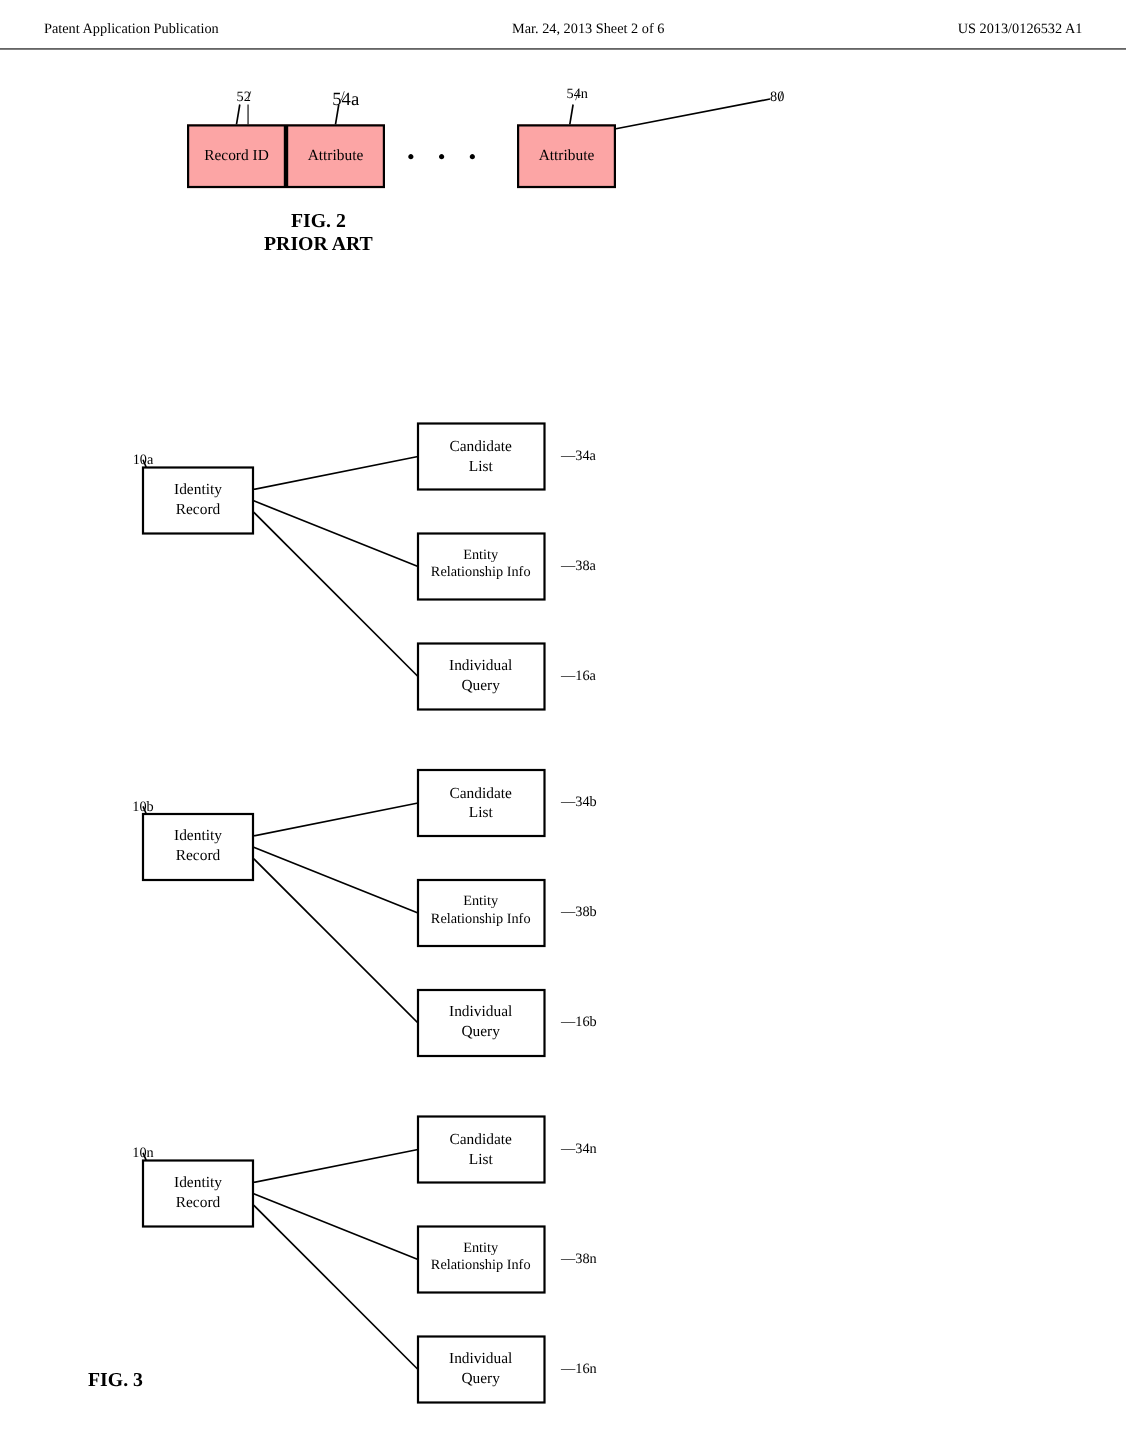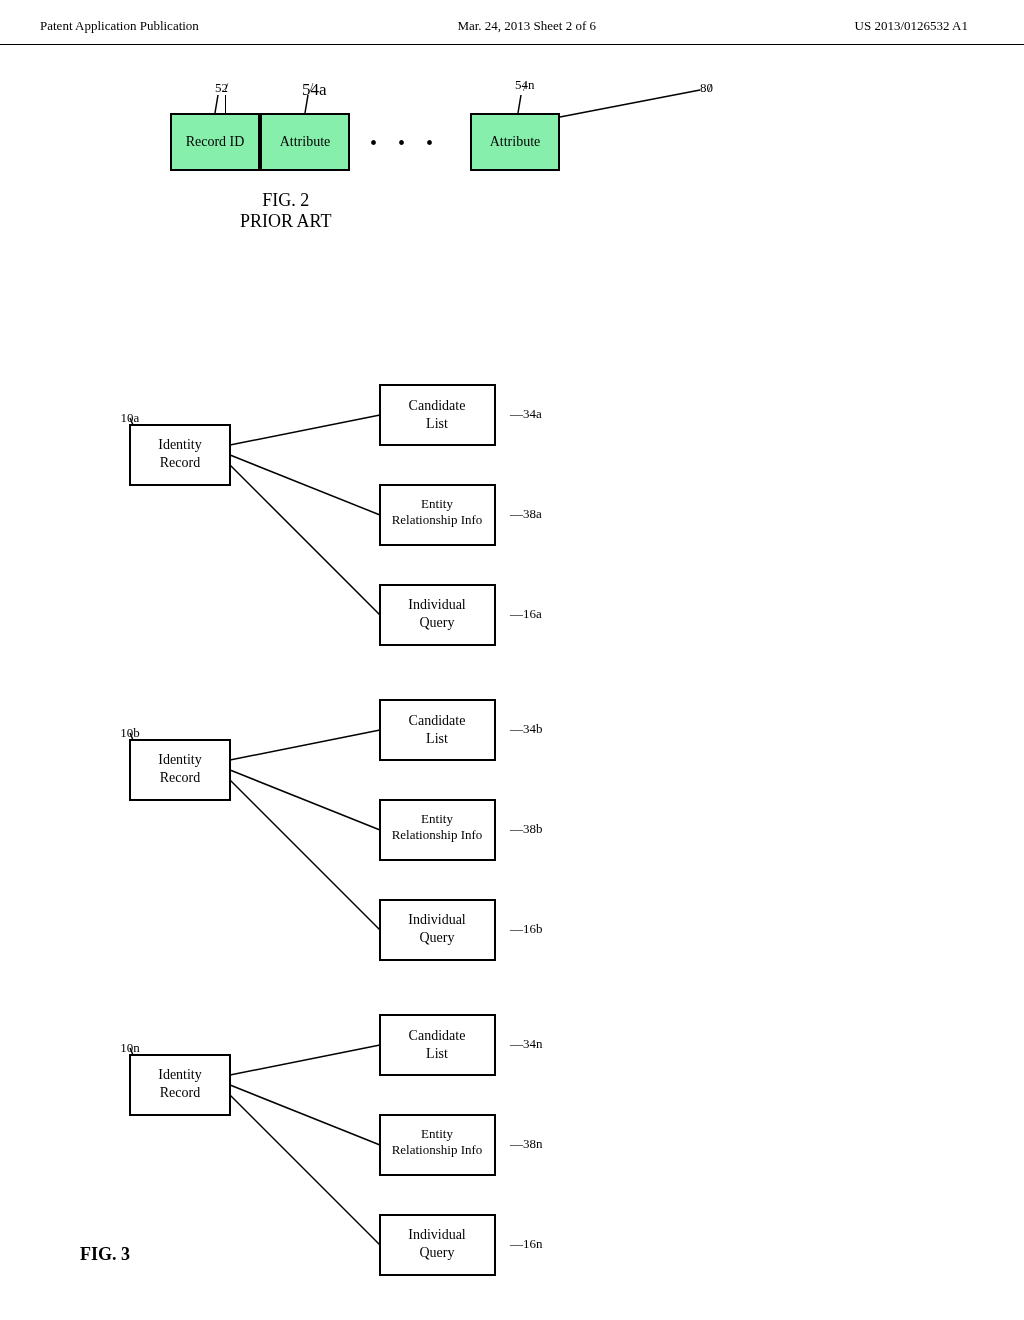--- a/index.html
+++ b/index.html
@@ -8,28 +8,28 @@
       height: 1320px;
       background: #fff;
       font-family: 'Times New Roman', Times, serif;
       position: relative;
       overflow: hidden;
     }
 
     .page-header {
       display: flex;
       justify-content: space-between;
-      padding: 18px 56px 10px 40px;
+      padding: 18px 40px 10px 40px;
       font-size: 13px;
       border-bottom: 1px solid #000;
     }
 
     .box {
       border: 2px solid #000;
-      background: #86efac;
+      background: #fca5a5;
       display: flex;
       align-items: center;
       justify-content: center;
       text-align: center;
       font-size: 14px;
       line-height: 1.3;
     }
   </style>
 </head>
 <body>
@@ -64,21 +64,21 @@
 
     <line x1="700" y1="15" x2="560" y2="42" stroke="#000" stroke-width="1.5"></line>
 
     <line x1="218" y1="20" x2="215" y2="38" stroke="#000" stroke-width="1.5"></line>
 
     <line x1="308" y1="20" x2="305" y2="38" stroke="#000" stroke-width="1.5"></line>
 
     <line x1="521" y1="20" x2="518" y2="38" stroke="#000" stroke-width="1.5"></line>
   </svg>
 
-  <div style="position:absolute; top:115px; left:240px; font-size:18px; font-weight:normal; text-align:center;">FIG. 2<br>PRIOR ART</div>
+  <div style="position:absolute; top:115px; left:240px; font-size:18px; font-weight:bold; text-align:center;">FIG. 2<br>PRIOR ART</div>
 </div>
 
 <svg style="position:absolute; top:270px; left:0; width:1024px; height:1020px;">
 
   <rect x="130" y="155" width="100" height="60" fill="white" stroke="black" stroke-width="2"></rect>
   <text x="180" y="179" text-anchor="middle" font-family="Times New Roman" font-size="14">Identity</text>
   <text x="180" y="197" text-anchor="middle" font-family="Times New Roman" font-size="14">Record</text>
 
   <text x="130" y="152" text-anchor="middle" font-family="Times New Roman" font-size="13">10a</text>
   <line x1="130" y1="148" x2="133" y2="155" stroke="black" stroke-width="1.5"></line>

